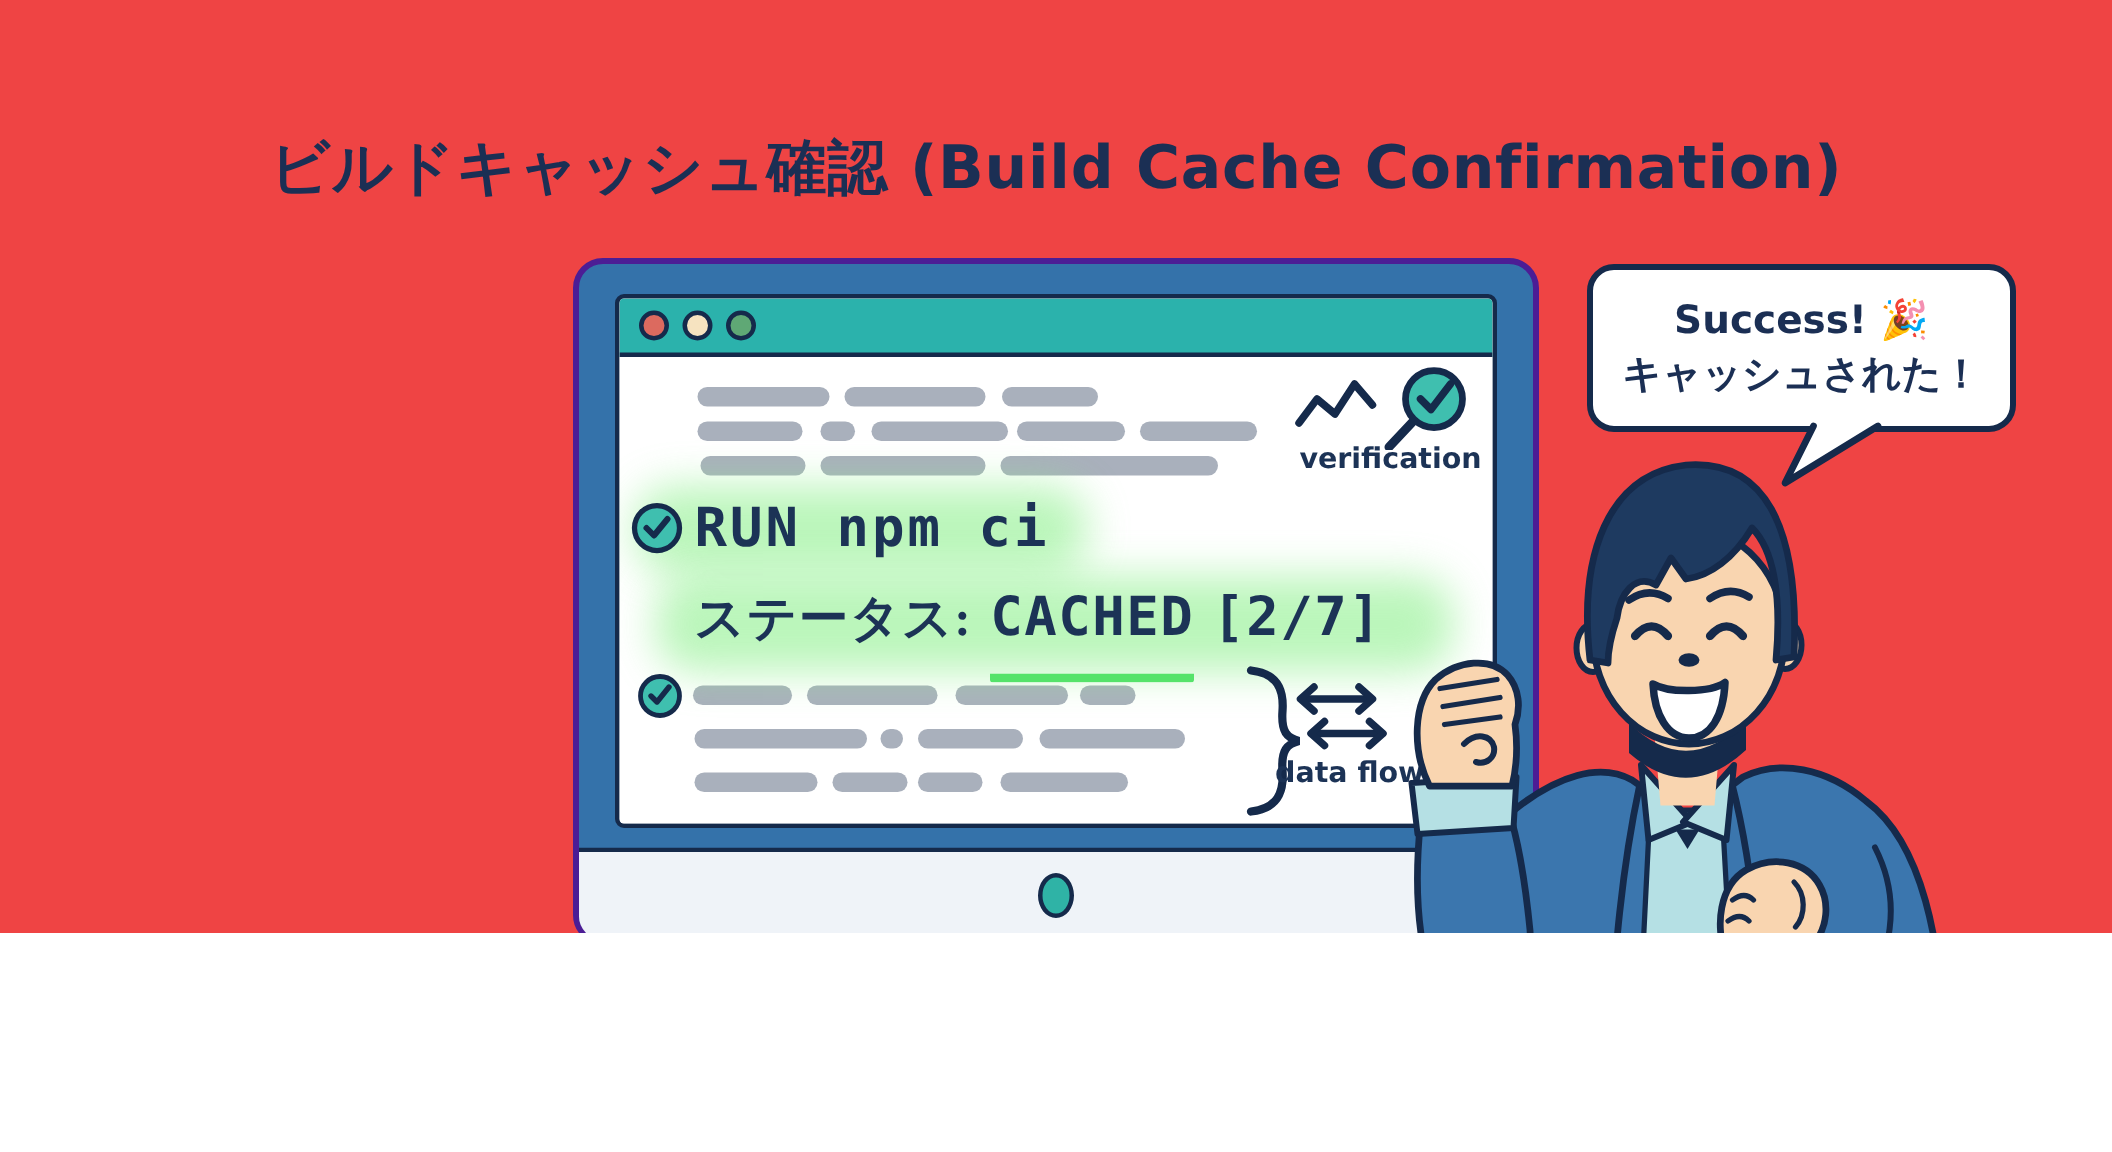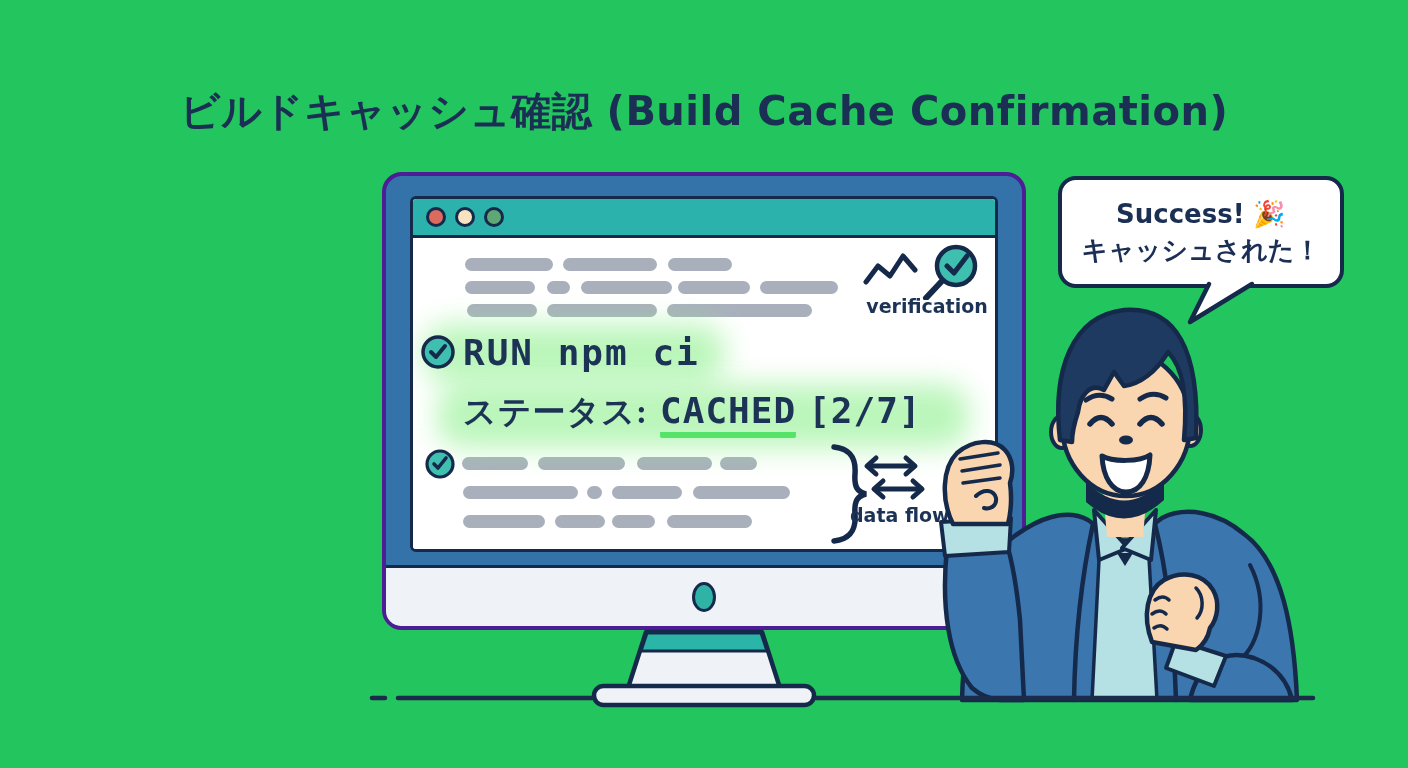--- a/index.html
+++ b/index.html
@@ -1,16 +1,16 @@
 <!DOCTYPE html>
 <html><head>
 <meta charset="utf-8">
 <style>
   html,body{margin:0;padding:0;background:#ffffff;}
-  .stage{position:relative;width:1408px;height:768px;background:#22c55e;overflow:hidden;
+  .stage{position:relative;width:1408px;height:622px;background:#ef4444;overflow:hidden;
          font-family:"DejaVu Sans","Liberation Sans",sans-serif;}
   
   .page-title{position:absolute;left:0;top:84px;width:100%;text-align:center;
     font-size:40px;font-weight:800;color:#1B2F54;letter-spacing:.5px;}
   
   .monitor{position:absolute;left:382px;top:172px;width:644px;height:458px;
     box-sizing:border-box;background:#3472AA;border:4px solid #4c1d95;border-radius:20px;}
   .bezel{position:absolute;left:0;right:0;bottom:0;height:58px;background:#EFF3F8;
     border-top:3px solid #152A4B;border-radius:0 0 15px 15px;}
   .camera{position:absolute;left:50%;top:50%;transform:translate(-50%,-50%);
@@ -25,21 +25,21 @@
   
   .glow{position:absolute;background:#8DF08D;opacity:.6;filter:blur(14px);border-radius:26px;}
   .glow1{left:10px;top:86px;width:302px;height:58px;}
   .glow2{left:24px;top:146px;width:532px;height:64px;}
   .check-badge{position:absolute;}
   .cmd-line{position:absolute;color:#1C3356;
     font-family:"DejaVu Sans Mono","Liberation Mono",monospace;font-weight:800;}
   .cmd1{left:50px;top:94px;font-size:36px;letter-spacing:2px;}
   .cmd2{left:50px;top:152px;font-size:36px;letter-spacing:1px;display:flex;align-items:baseline;gap:12px;}
   .jp-label{font-family:Liberation Serif, serif;font-size:33px;font-weight:800;}
-  .cached{border-bottom:6px solid #55E36A;padding-bottom:1px;border-radius:2px;}
+  .cached{border-bottom:6px solid #55E36A;padding-bottom:17px;border-radius:2px;}
   .small-label{position:absolute;color:#1C3356;font-size:19px;font-weight:800;}
   .verification-label{left:452px;top:57px;width:124px;text-align:center;}
   .dataflow-label{left:437px;top:266px;width:110px;}
   .icon-abs{position:absolute;}
   
   .bubble{position:absolute;left:1058px;top:176px;width:278px;height:104px;box-sizing:content-box;
     background:#fff;border:4px solid #152A4B;border-radius:18px;
     display:flex;flex-direction:column;align-items:center;justify-content:center;gap:4px;}
   .bubble-line{color:#1B2F54;font-size:26px;font-weight:800;line-height:1.25;white-space:nowrap;}
   

